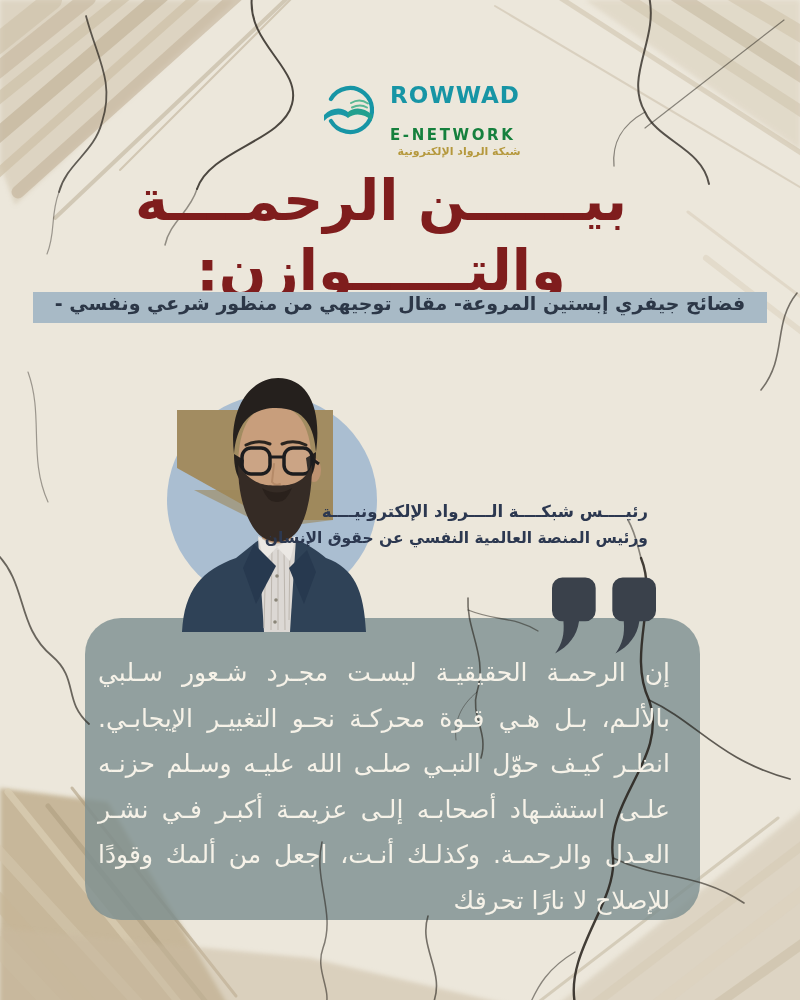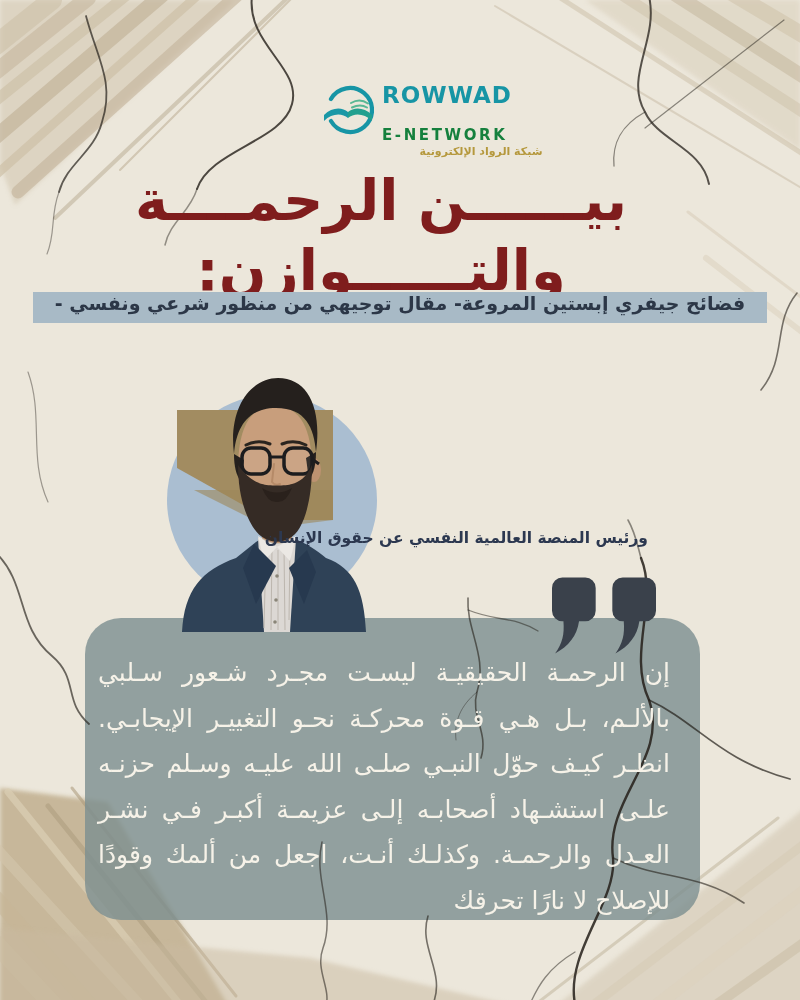--- a/index.html
+++ b/index.html
@@ -7,25 +7,25 @@
   .canvas{
     position:relative;width:800px;height:1000px;overflow:hidden;
     background:#ece7db;
     font-family:"DejaVu Sans",sans-serif;
   }
   svg.layer{position:absolute;left:0;top:0;pointer-events:none;}
   #texture{z-index:1;}
   #cracks{z-index:3;}
 
   
-  .logo{position:absolute;left:322px;top:84px;z-index:4;display:flex;align-items:flex-start;gap:8px;}
+  .logo{position:absolute;left:322px;top:84px;z-index:4;display:flex;align-items:flex-start;gap:16px;}
   .logo-text{display:flex;flex-direction:column;line-height:1;}
   .brand1{font-size:23px;font-weight:bold;letter-spacing:1px;color:#1795a5;}
   .brand2{font-size:15px;font-weight:bold;letter-spacing:2.6px;color:#15803d;margin-top:21px;}
-  .brandAr{font-size:11px;font-weight:bold;color:#b5983c;margin-top:3px;direction:rtl;text-align:center;width:138px;margin-left:30px;}
+  .brandAr{font-size:11px;font-weight:bold;color:#b5983c;margin-top:3px;direction:rtl;text-align:center;width:138px;}
 
   
   .title{
     position:absolute;z-index:4;left:0;top:166px;width:762px;
     direction:rtl;text-align:center;font-size:56px;font-weight:bold;
     color:#7f1d1d;letter-spacing:0;line-height:1.25;
   }
   .subtitle{
     position:absolute;z-index:4;left:0;top:242px;width:800px;
     direction:rtl;text-align:center;font-size:28px;font-weight:bold;color:#2e3542;
@@ -199,20 +199,21 @@
       <rect x="126" y="78" width="28" height="26" rx="9"></rect>
     </g>
     <path d="M112,87 L126,87" stroke="#1c1c1e" stroke-width="3"></path>
     <path d="M154,89 L161,94" stroke="#1c1c1e" stroke-width="3"></path>
     <path d="M116,94 L114,112 Q117,116 122,114" stroke="#b58a68" stroke-width="2" fill="none" stroke-linecap="round"></path>
 
     <path d="M80,95 C80,135 94,162 106,168 C114,173 124,173 132,168 C144,162 154,135 154,95 C148,108 141,112 134,114 C128,116 110,116 104,114 C96,112 87,105 80,95 Z" fill="#352b25"></path>
     <path d="M104,118 Q119,127 134,118 Q128,133 119,132 Q110,133 104,118 Z" fill="#2a211c"></path>
   </svg>
 
+  <div class="role1">رئيــــس شبكــــة الــــرواد الإلكترونيــــة</div>
   <div class="role2">ورئيس المنصة العالمية النفسي عن حقوق الإنسان</div>
 
   <svg class="quote-mark" width="104" height="78" viewBox="0 0 100 74">
     <g fill="#3a414b">
       <path d="M10,0 h22 a10,10 0 0 1 10,10 v22 a10,10 0 0 1 -10,10 h-6 c-2,14 -10,24 -23,31 c7,-10 9,-18 8,-31 h-1 a10,10 0 0 1 -10,-10 v-22 a10,10 0 0 1 10,-10 z"></path>
       <path d="M68,0 h22 a10,10 0 0 1 10,10 v22 a10,10 0 0 1 -10,10 h-6 c-2,14 -10,24 -23,31 c7,-10 9,-18 8,-31 h-1 a10,10 0 0 1 -10,-10 v-22 a10,10 0 0 1 10,-10 z"></path>
     </g>
   </svg>
   <div class="quote-text">إن الرحمـة الحقيقيـة ليسـت مجـرد شـعور سـلبي بالألـم، بـل هـي قـوة محركـة نحـو التغييـر الإيجابـي. انظـر كيـف حوّل النبـي صلـى الله عليـه وسـلم حزنـه علـى استشـهاد أصحابـه إلـى عزيمـة أكبـر فـي نشـر العـدل والرحمـة. وكذلـك أنـت، اجعل من ألمك وقودًا للإصلاح لا نارًا تحرقك</div>
 

